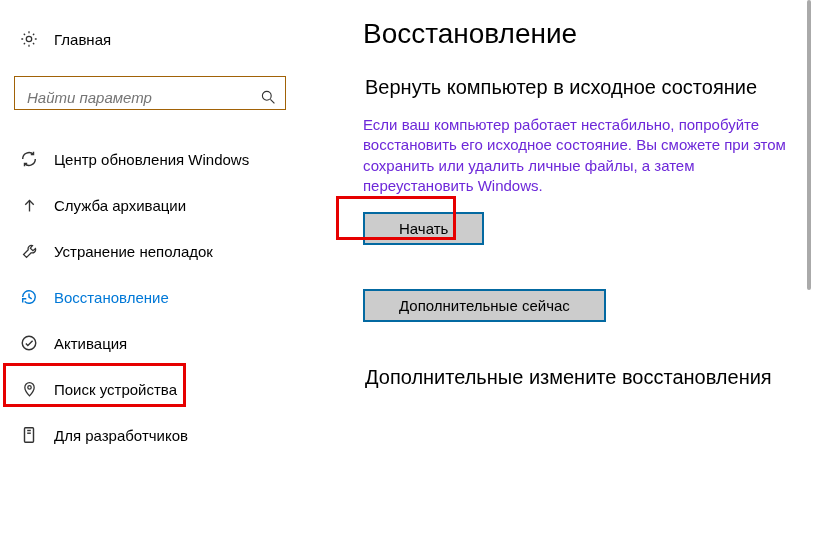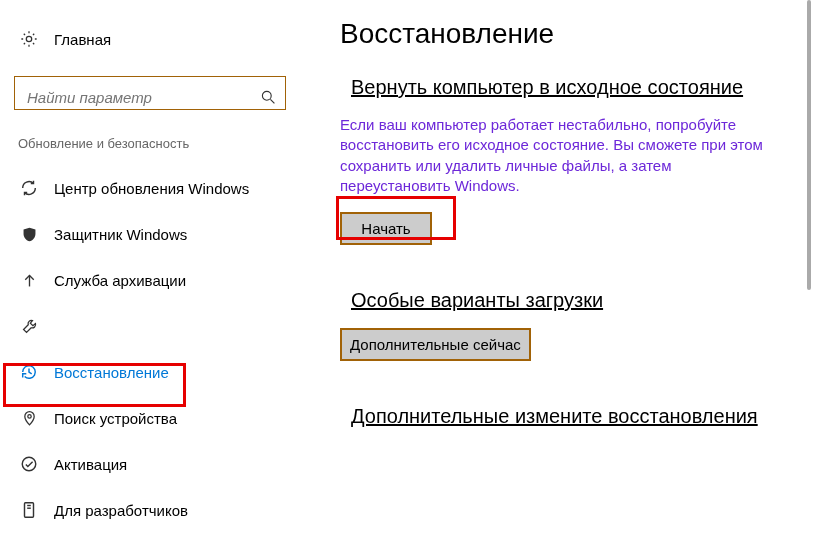--- a/index.html
+++ b/index.html
@@ -9,20 +9,21 @@
     background: #fff;
     color: #000;
     width: 817px;
     height: 549px;
     overflow: hidden;
     position: relative;
   }
   .layout {
     display: flex;
     height: 100%;
+    gap: 23px;
   }
   .sidebar {
     width: 300px;
     padding: 20px 10px 0 10px;
     flex-shrink: 0;
   }
   .home-row {
     display: flex;
     align-items: center;
     padding: 8px 8px;
@@ -108,38 +109,37 @@
     overflow: hidden;
   }
   .content h1 {
     font-size: 28px;
     font-weight: 400;
     margin: 0 0 26px 0;
   }
   .content h2 {
     font-size: 20px;
     font-weight: 400;
-    margin: 0 0 16px 11px;
-    text-decoration: underline;
+    margin: 0 0 16px 2px;
   }
   .content p {
     font-size: 15px;
     line-height: 1.35;
     margin: 0 0 16px 0;
     color: #6d28d9;
     max-width: 430px;
   }
   .btn {
     background: #ccc;
-    border: 2px solid #a16207;
+    border: 2px solid #0369a1;
     font-family: inherit;
     font-size: 15px;
     text-align: center;
     cursor: pointer;
-    padding: 6px 8px;
+    padding: 6px 34px;
     display: inline-block;
   }
   .section-block { margin-bottom: 44px; position: relative; }
   .scrollbar {
     position: absolute;
     right: 6px;
     top: 0;
     width: 4px;
     height: 290px;
     background: #aaa;
@@ -165,88 +165,80 @@
     <div class="search-box">
       <input type="text" placeholder="Найти параметр" style="">
       <span class="search-icon">
         <svg viewBox="0 0 20 20" width="16" height="16" fill="none" stroke="currentColor" stroke-width="1.4">
           <circle cx="8.5" cy="8.5" r="5.5"></circle>
             <line x1="13" y1="13" x2="18" y2="18"></line>
         </svg>
       </span>
     </div>
 
-    <div class="section-label">Обновление и безопасность</div>
 
     <div class="nav-item">
       <span class="icon-slot">
         <svg viewBox="0 0 20 20" width="18" height="18" fill="none" stroke="currentColor" stroke-width="1.6">
           <path d="M3 10a7 7 0 0 1 12-5M17 10a7 7 0 0 1-12 5"></path>
           <path d="M15 2v3h-3M5 18v-3h3"></path>
         </svg>
       </span>
       <span class="label">Центр обновления Windows</span>
     </div>
 
-    <div class="nav-item">
-      <span class="icon-slot">
-        <svg viewBox="0 0 20 20" width="17" height="17" fill="currentColor">
-          <path d="M10 2 L17 4 V9 C17 14 13.5 17 10 18 C6.5 17 3 14 3 9 V4 Z"></path>
-        </svg>
-      </span>
-      <span class="label">Защитник Windows</span>
-    </div>
 
     <div class="nav-item">
       <span class="icon-slot">
         <svg viewBox="0 0 20 20" width="17" height="17" fill="none" stroke="currentColor" stroke-width="1.6">
           <line x1="10" y1="17" x2="10" y2="4"></line>
           <path d="M5 9 L10 4 L15 9"></path>
         </svg>
       </span>
       <span class="label">Служба архивации</span>
     </div>
 
     <div class="nav-item">
       <span class="icon-slot">
         <svg viewBox="0 0 20 20" width="17" height="17" fill="none" stroke="currentColor" stroke-width="1.5">
           <path d="M13.5 3a4 4 0 0 0-5 5L3 13.5 6.5 17l5.5-5.5a4 4 0 0 0 5-5L14 9 11 6z"></path>
         </svg>
       </span>
+      <span class="label">Устранение неполадок</span>
     </div>
 
     <div class="nav-item active">
       <span class="icon-slot">
         <svg viewBox="0 0 20 20" width="18" height="18" fill="none" stroke="currentColor" stroke-width="1.6">
           <path d="M3 10a7 7 0 1 1 2.2 5.1"></path>
           <path d="M3 16v-4h4"></path>
           <path d="M10 6v4l3 2"></path>
         </svg>
       </span>
       <span class="label">Восстановление</span>
     </div>
 
     <div class="nav-item">
       <span class="icon-slot">
+        <svg viewBox="0 0 20 20" width="18" height="18" fill="none" stroke="currentColor" stroke-width="1.6">
+          <circle cx="10" cy="10" r="7.5"></circle>
+          <path d="M6.5 10.5l2.2 2.2L14 7.5"></path>
+        </svg>
+      </span>
+      <span class="label">Активация</span>
+    </div>
+
+    <div class="nav-item">
+      <span class="icon-slot">
         <svg viewBox="0 0 20 20" width="17" height="17" fill="none" stroke="currentColor" stroke-width="1.5">
           <path d="M10 2a5.5 5.5 0 0 1 5.5 5.5c0 4-5.5 10-5.5 10S4.5 11.5 4.5 7.5A5.5 5.5 0 0 1 10 2z"></path>
           <circle cx="10" cy="7.5" r="2"></circle>
         </svg>
       </span>
       <span class="label">Поиск устройства</span>
-    </div>
-
-    <div class="nav-item">
-      <span class="icon-slot">
-        <svg viewBox="0 0 20 20" width="18" height="18" fill="none" stroke="currentColor" stroke-width="1.6">
-          <circle cx="10" cy="10" r="7.5"></circle>
-          <path d="M6.5 10.5l2.2 2.2L14 7.5"></path>
-        </svg>
-      </span>
-      <span class="label">Активация</span>
     </div>
 
     <div class="nav-item">
       <span class="icon-slot">
         <svg viewBox="0 0 20 20" width="18" height="18" fill="none" stroke="currentColor" stroke-width="1.6">
           <rect x="5" y="2" width="10" height="16" rx="1"></rect>
           <line x1="8" y1="5" x2="12" y2="5"></line>
           <line x1="8" y1="8" x2="12" y2="8"></line>
         </svg>
       </span>
@@ -257,21 +249,20 @@
   <div class="content">
     <h1>Восстановление</h1>
 
     <div class="section-block">
       <h2>Вернуть компьютер в исходное состояние</h2>
       <p>Если ваш компьютер работает нестабильно, попробуйте восстановить его исходное состояние. Вы сможете при этом сохранить или удалить личные файлы, а затем переустановить Windows.</p>
       <button class="btn" style="min-width:92px">Начать</button>
     </div>
 
     <div class="section-block">
-      <h2>Особые варианты загрузки</h2>
       <button class="btn">Дополнительные сейчас</button>
     </div>
 
     <div class="section-block">
       <h2>Дополнительные измените восстановления</h2>
     </div>
 
     <div class="scrollbar"></div>
   </div>
 </div>

